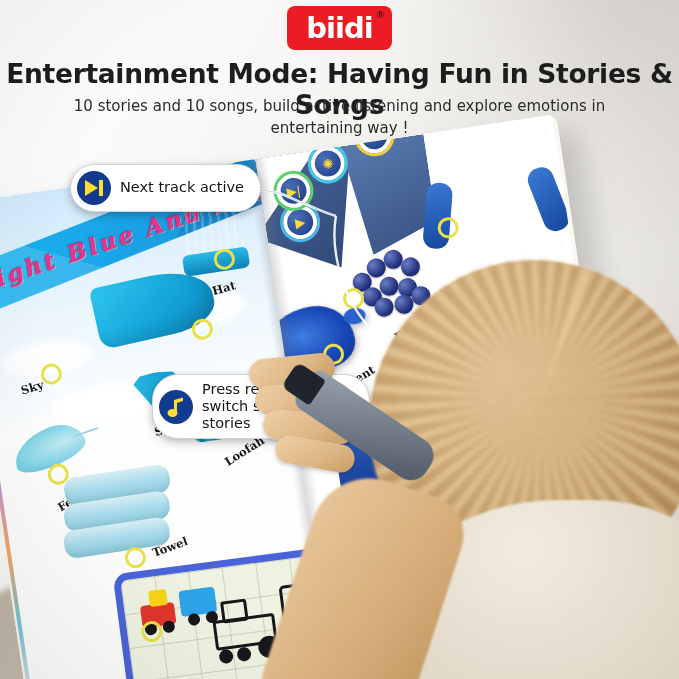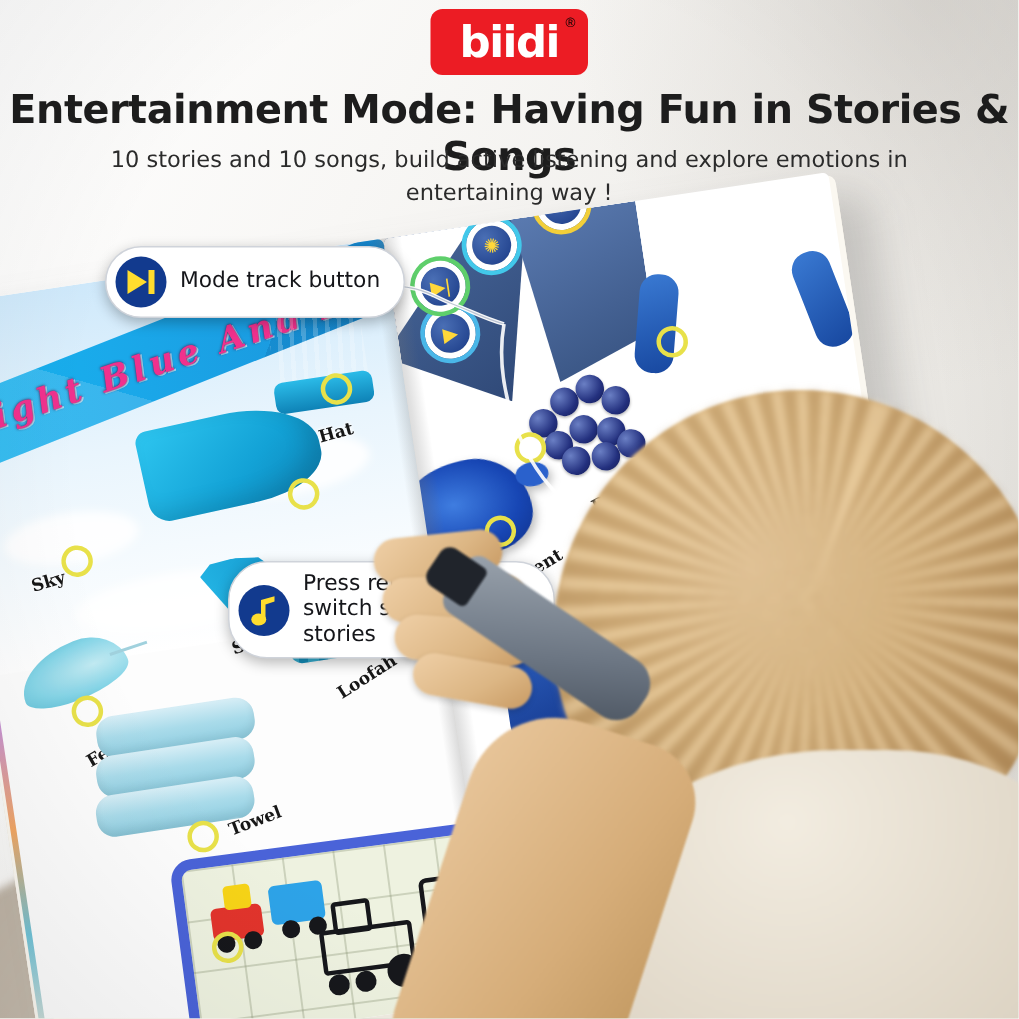--- a/index.html
+++ b/index.html
@@ -400,21 +400,21 @@
     <path d="M336,216 C330,250 342,300 372,330 C392,352 404,370 408,392" stroke="#ffffff" stroke-width="2.4" fill="none" opacity=".9"></path>
   </svg>
 
   <div class="callout" style="left:70px; top:164px;">
     <span class="callout-icon">
       <svg width="22" height="18" viewBox="0 0 22 18">
         <polygon points="2,1 2,17 15,9" fill="#ffdd2e"></polygon>
         <rect x="16" y="1" width="4" height="16" fill="#ffdd2e"></rect>
       </svg>
     </span>
-    <span class="callout-text">Mode track button</span>
+    <span class="callout-text">Next track active</span>
   </div>
 
   <div class="callout" style="left:152px; top:374px; max-width:218px;">
     <span class="callout-icon">
       <svg width="20" height="22" viewBox="0 0 20 22">
         <path d="M8 17 V4 L17 1.5 V5 L11 7 V17 Z" fill="#ffdd2e"></path>
         <ellipse cx="6.5" cy="17" rx="5" ry="4" fill="#ffdd2e"></ellipse>
       </svg>
     </span>
     <span class="callout-text">Press repeatedly to switch songs or stories</span>

